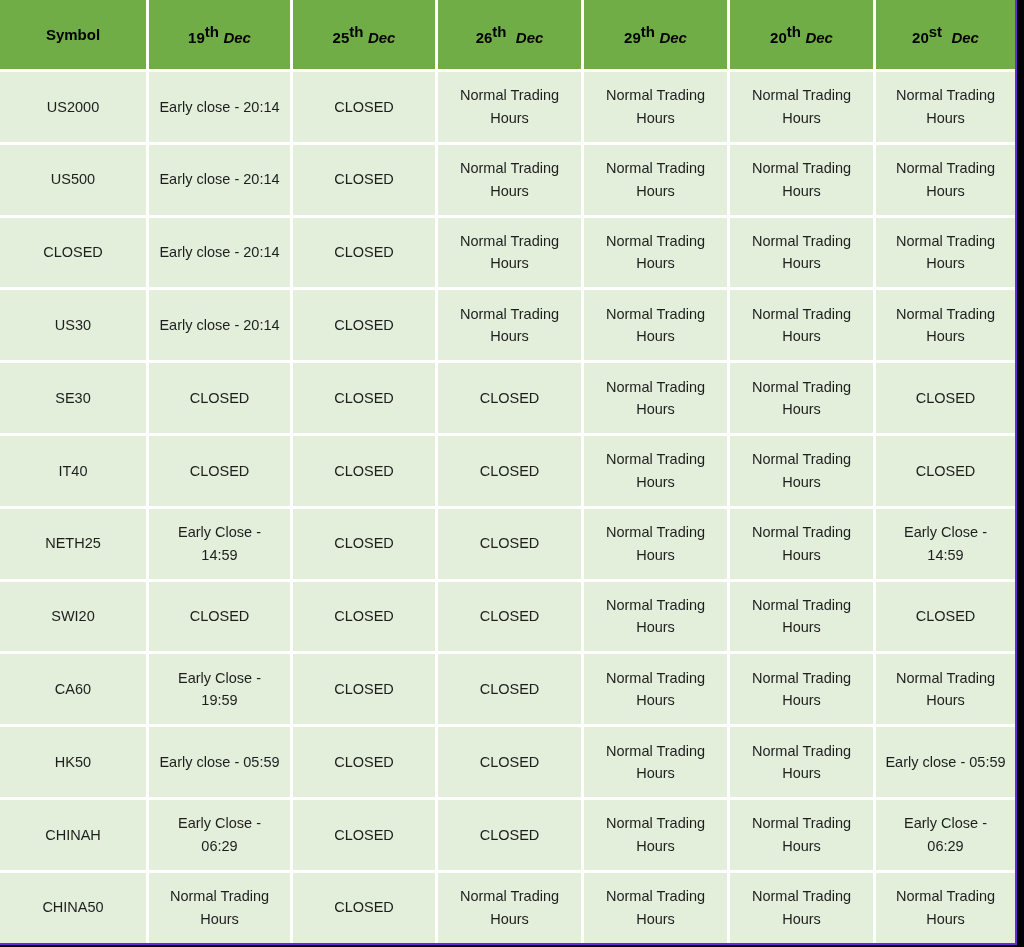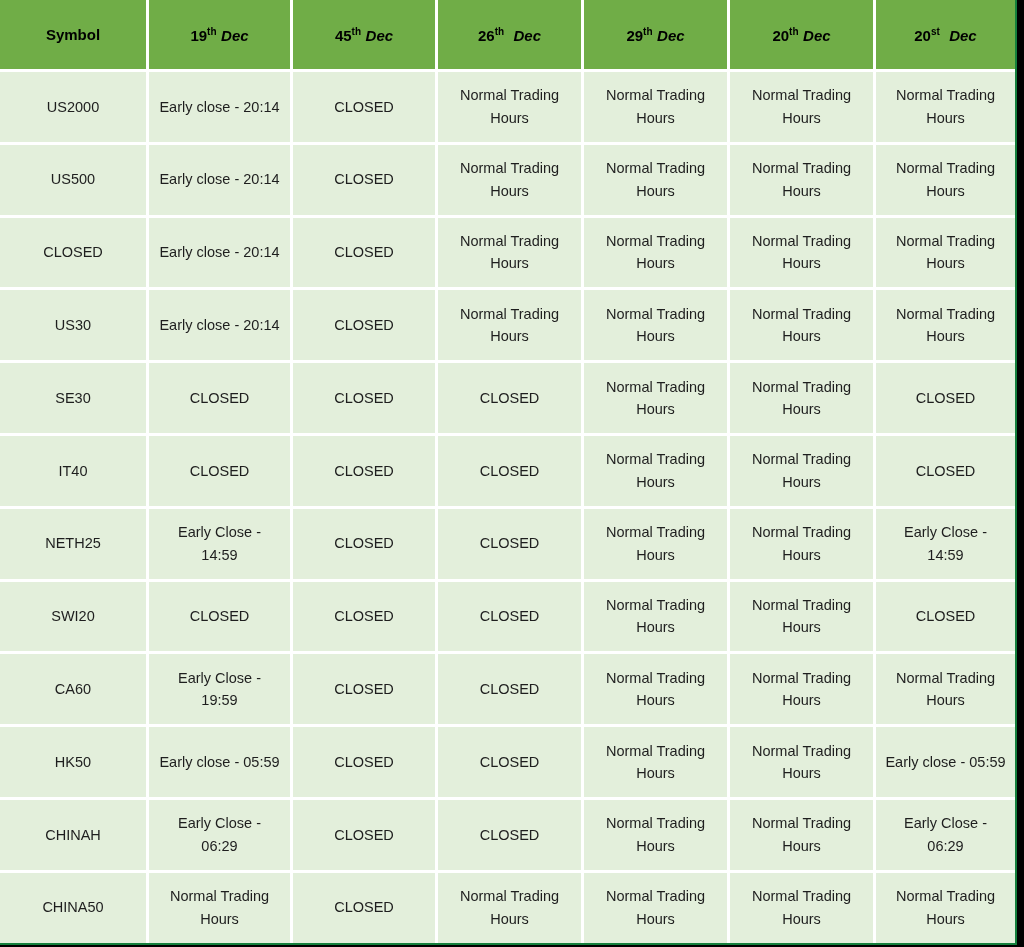--- a/index.html
+++ b/index.html
@@ -12,21 +12,21 @@
     background: #000000;
     overflow: hidden;
     font-family: "Liberation Sans", "DejaVu Sans", sans-serif;
     position: relative;
   }
   .table-wrap {
     position: absolute;
     top: 0;
     left: 0;
     width: 1015px;
-    background: #15803d;
+    background: #6d28d9;
     padding: 0 2px 2px 0;
   }
   .grid {
     display: grid;
     grid-template-columns: 146px 141px 142px 143px 143px 143px 139px;
     grid-template-rows: 69px repeat(12, 69.8px);
     gap: 3px;
     background: #ffffff;
   }
   .cell {
@@ -36,21 +36,21 @@
     text-align: center;
     overflow: hidden;
   }
   .header-cell {
     background: #70AD47;
     color: #000000;
     font-weight: bold;
     font-size: 15px;
   }
   .header-cell sup {
-    font-size: 10px;
+    font-size: 15px;
     font-weight: bold;
   }
   .hlabel .month {
     margin-left: 0.30em;
     font-style: italic;
   }
   .hlabel .month.wide {
     margin-left: 0.62em;
   }
   .body-cell {
@@ -67,21 +67,21 @@
 
 <div class="table-wrap">
   <div class="grid">
       <div class="cell header-cell">
         <span class="hlabel">Symbol</span>
       </div>
       <div class="cell header-cell">
         <span class="hlabel"><span>19</span><sup>th</sup><span class="month">Dec</span></span>
       </div>
       <div class="cell header-cell">
-        <span class="hlabel"><span>45</span><sup>th</sup><span class="month">Dec</span></span>
+        <span class="hlabel"><span>25</span><sup>th</sup><span class="month">Dec</span></span>
       </div>
       <div class="cell header-cell">
         <span class="hlabel"><span>26</span><sup>th</sup><span class="month wide">Dec</span></span>
       </div>
       <div class="cell header-cell">
         <span class="hlabel"><span>29</span><sup>th</sup><span class="month">Dec</span></span>
       </div>
       <div class="cell header-cell">
         <span class="hlabel"><span>20</span><sup>th</sup><span class="month">Dec</span></span>
       </div>

